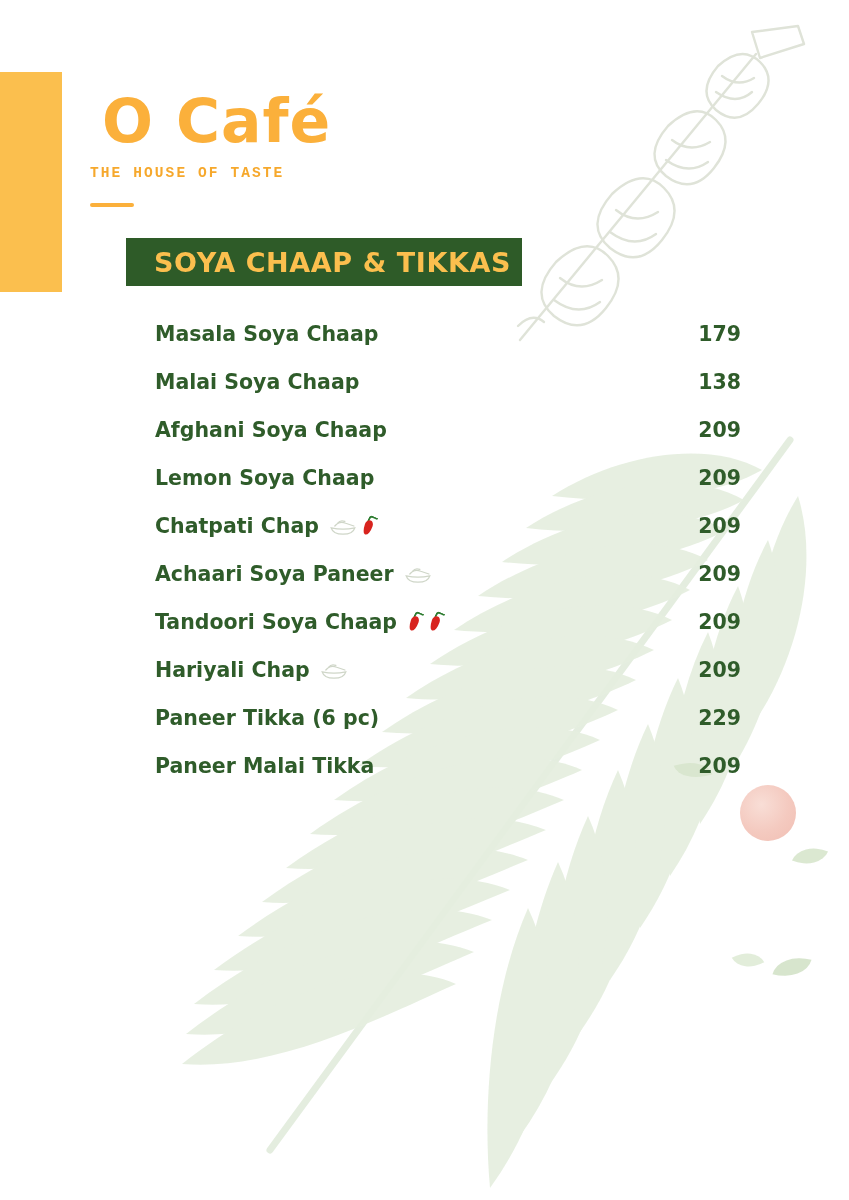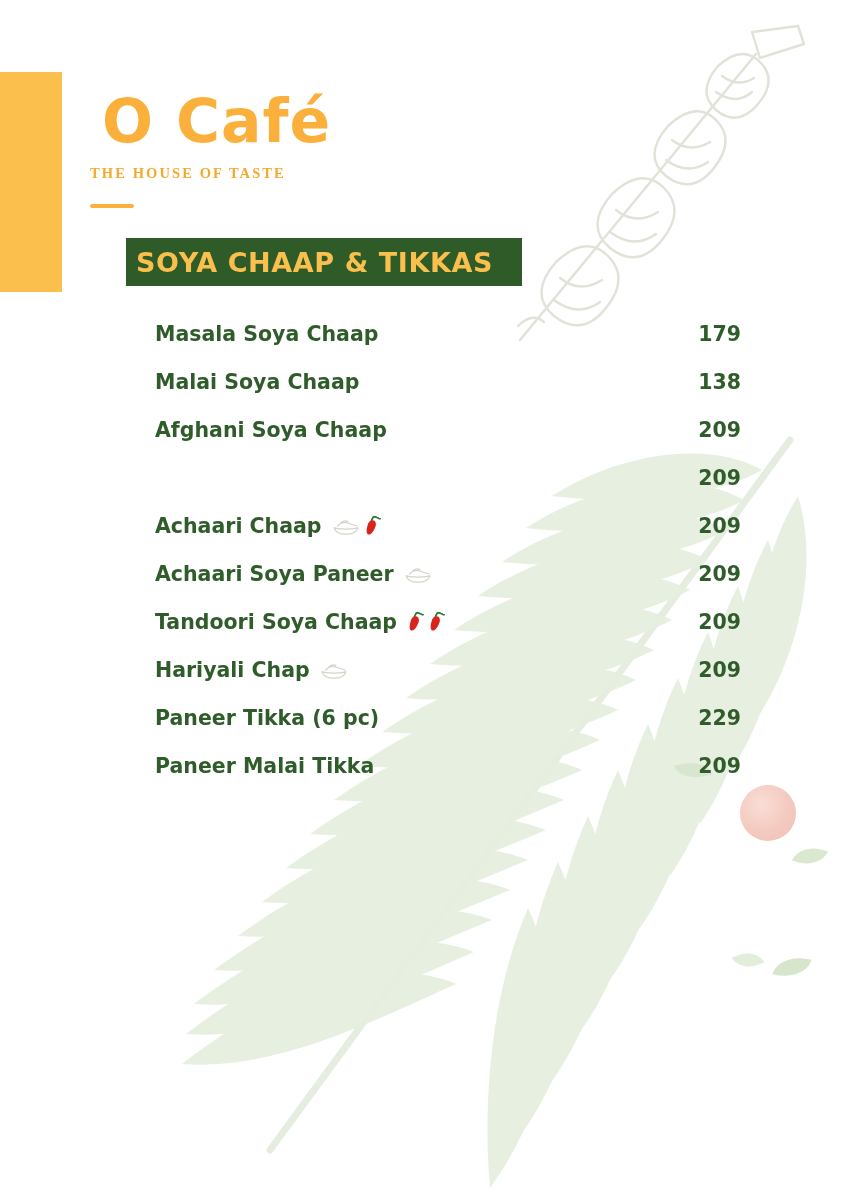--- a/index.html
+++ b/index.html
@@ -113,21 +113,21 @@
     letter-spacing: 1px;
     line-height: 1.05;
     margin: 12px;
   }
   .brand-sub {
     margin-top: 12px;
     font-size: 14.5px;
     font-weight: bold;
     letter-spacing: 2.1px;
     color: #F6A82C;
-    font-family: Liberation Serif, serif;
+    font-family: Liberation Mono, monospace;
   }
   .brand-rule {
     margin-top: 22px;
     width: 44px;
     height: 4px;
     background: #FBB03B;
     border-radius: 2px;
   }
 
   
@@ -140,21 +140,21 @@
     background: #2E5B28;
     display: flex;
     align-items: center;
   }
   .section-banner .label {
     color: #FBBF4E;
     font-family: "DejaVu Sans", sans-serif;
     font-size: 27px;
     font-weight: bold;
     letter-spacing: .6px;
-    padding-left: 10px;
+    padding-left: 28px;
   }
 
   
   .menu {
     position: absolute;
     left: 126px;
     top: 310px;
     width: 594px;
     margin-left: 29px;
   }
@@ -315,25 +315,26 @@
       <span class="menu-name">Malai Soya Chaap</span>
       <span class="menu-dots"></span>
       <span class="menu-price">138</span>
     </div>
     <div class="menu-row">
       <span class="menu-name">Afghani Soya Chaap</span>
       <span class="menu-dots"></span>
       <span class="menu-price">209</span>
     </div>
     <div class="menu-row">
-      <span class="menu-dots"></span>
-      <span class="menu-price">209</span>
-    </div>
-    <div class="menu-row">
-      <span class="menu-name">Achaari Chaap</span>
+      <span class="menu-name">Lemon Soya Chaap</span>
+      <span class="menu-dots"></span>
+      <span class="menu-price">209</span>
+    </div>
+    <div class="menu-row">
+      <span class="menu-name">Chatpati Chap</span>
       <span class="menu-icons">
         <span class="bowl"><svg viewBox="0 0 32 22" width="30" height="20" fill="none" stroke="#cfd6c8" stroke-width="1.4" stroke-linecap="round">
             <path d="M3 13 q2 7 13 7 q11 0 13 -7 q-13 3 -26 0 z"></path>
             <path d="M7 11 q5 -6 12 -3 q6 2 9 3"></path>
             <path d="M10 8 q3 -4 8 -2"></path>
           </svg></span>
         <span class="chilli">
           <span class="stem"></span>
           <span class="body"></span>
         </span>

